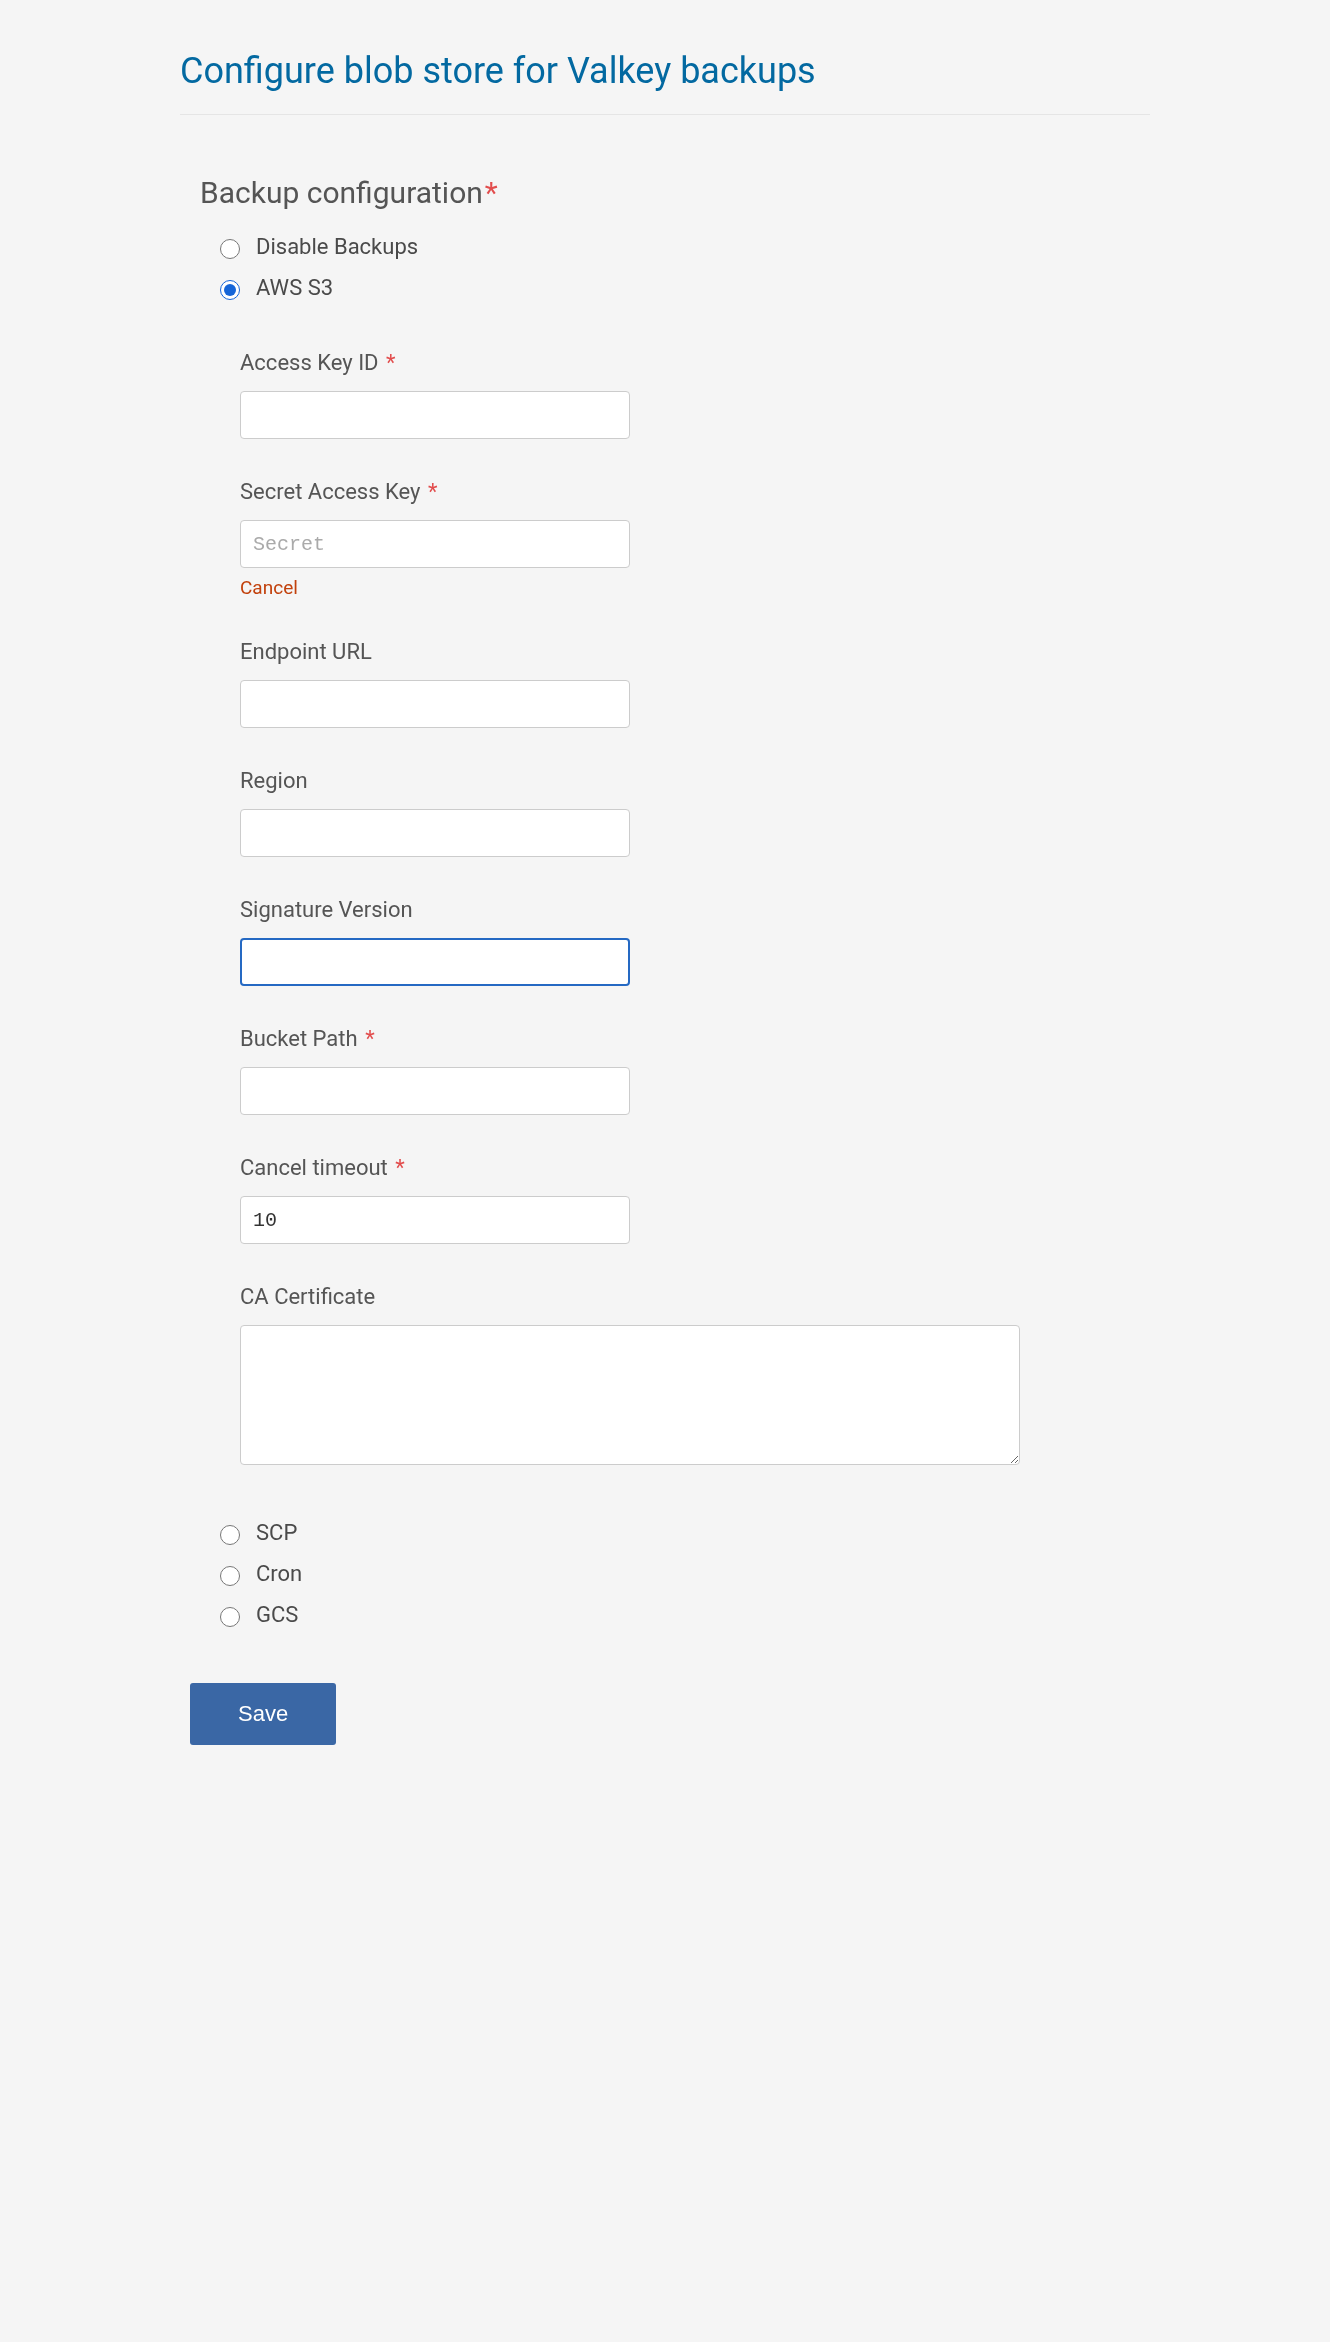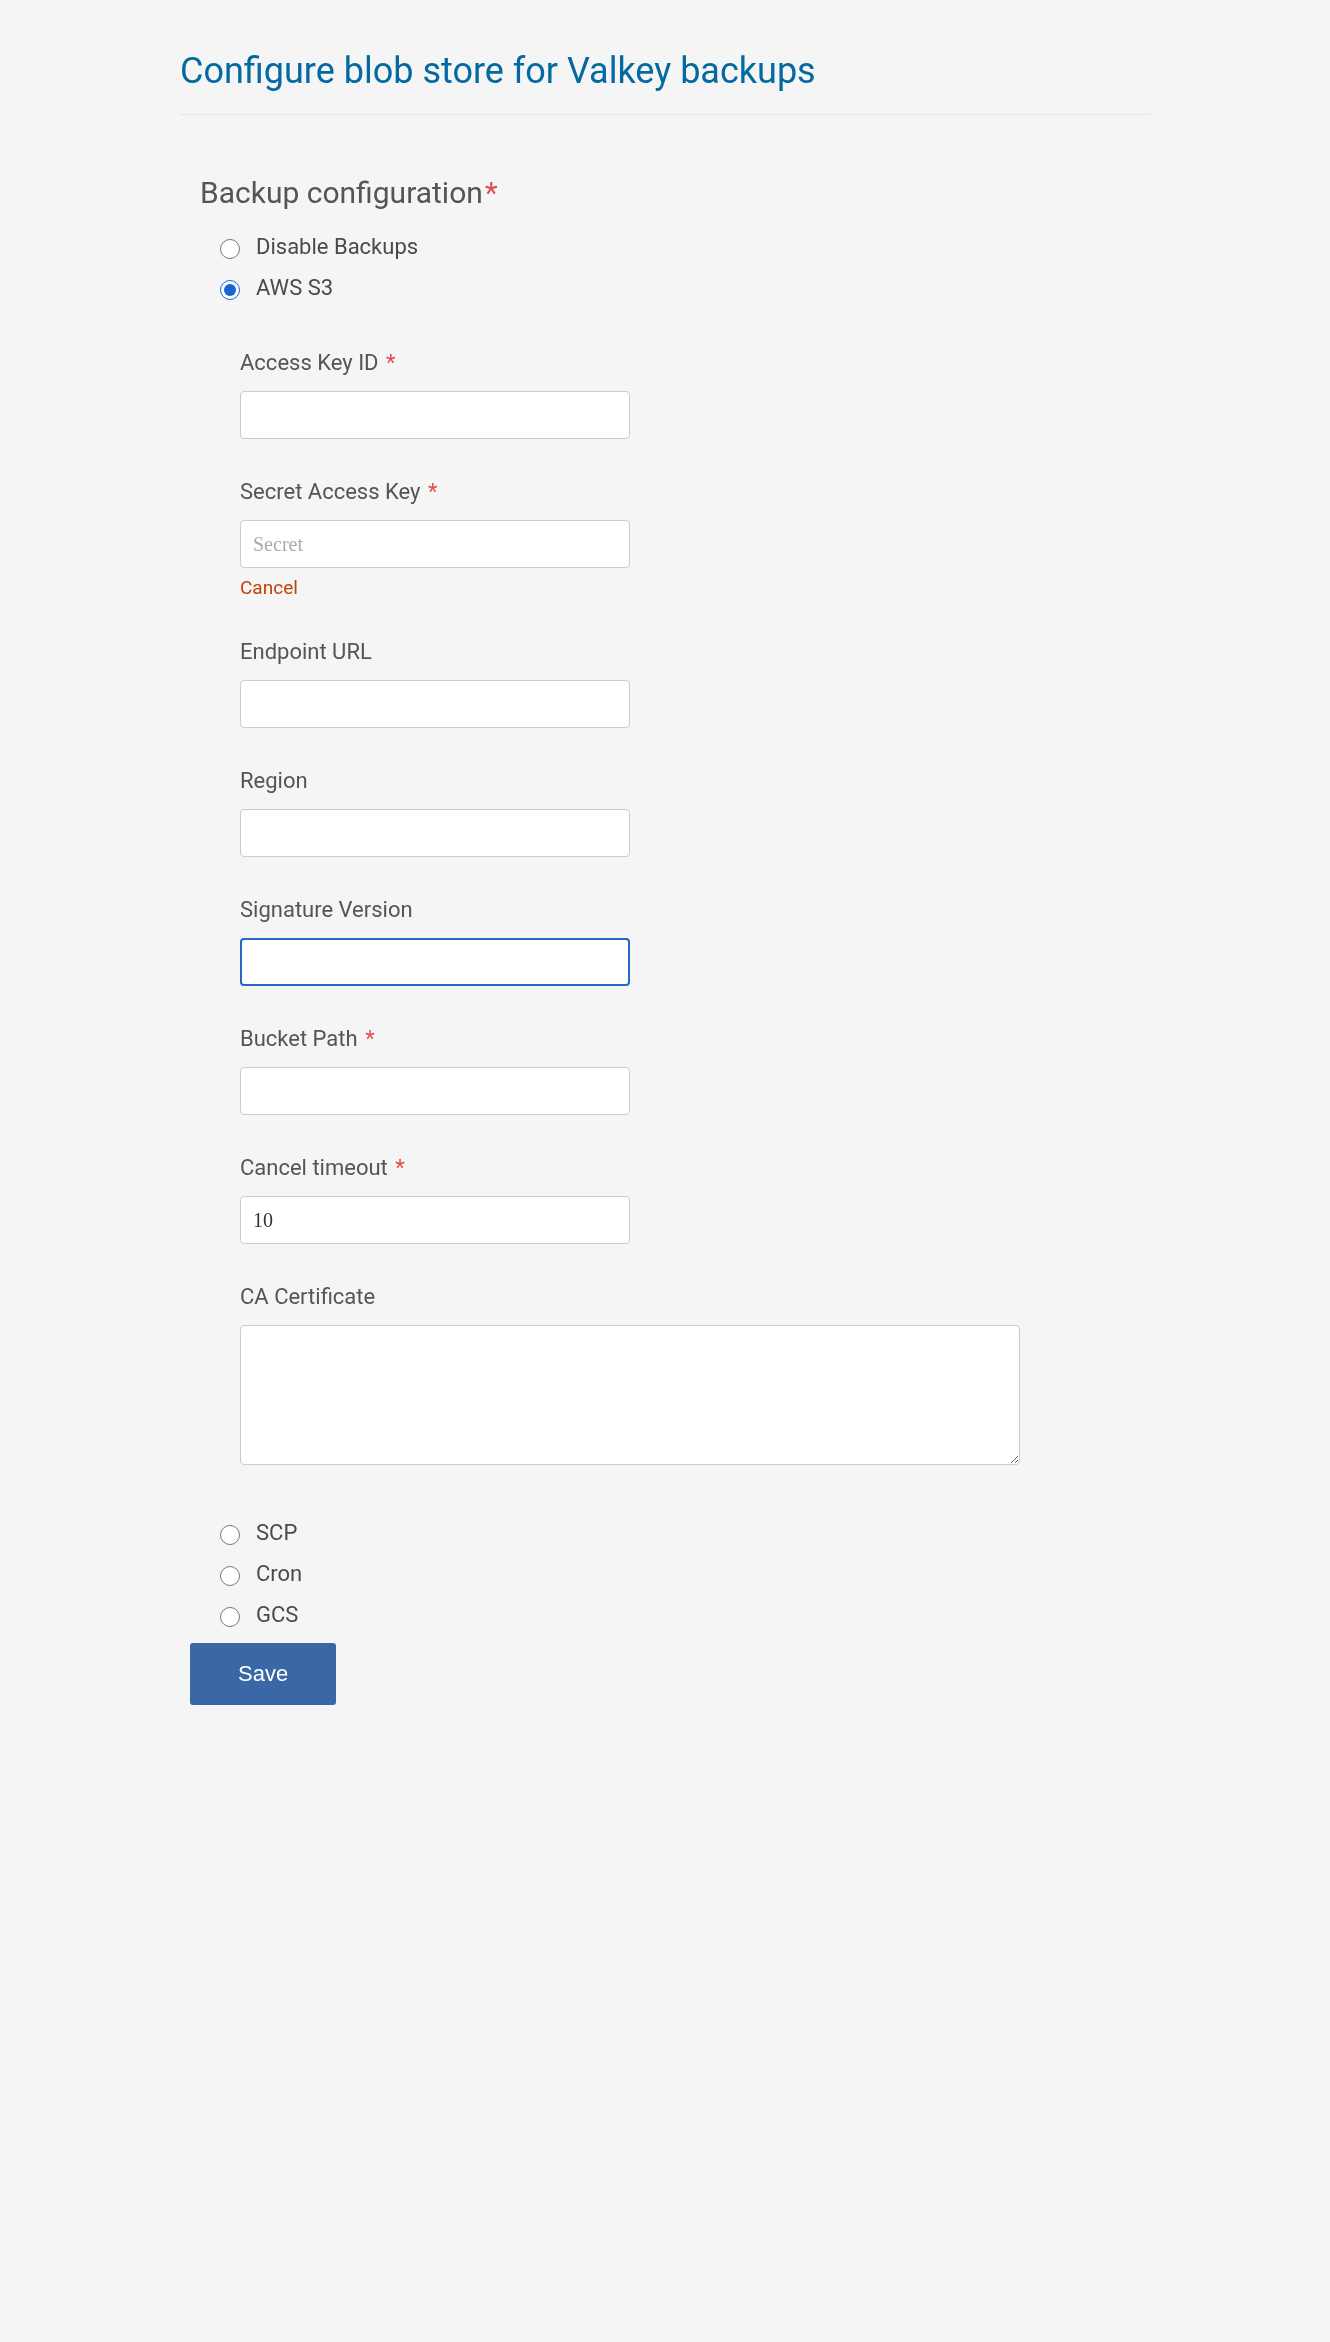--- a/index.html
+++ b/index.html
@@ -71,21 +71,21 @@
       color: #555;
       margin-bottom: 16px;
     }
     .form-input {
       width: 390px;
       height: 48px;
       border: 1px solid #ccc;
       border-radius: 4px;
       padding: 8px 12px;
       font-size: 20px;
-      font-family: Liberation Serif, serif;
+      font-family: Liberation Mono, monospace;
       background: #fff;
       color: #333;
     }
     .form-input::placeholder {
       color: #aaa;
     }
     .form-input.focused {
       border: 2px solid #2569c3;
     }
     .form-input.mono {
@@ -118,20 +118,21 @@
     .save-button {
       display: inline-block;
       background: #3a67a5;
       color: #fff;
       font-size: 22px;
       font-weight: 500;
       padding: 18px 48px;
       border: none;
       border-radius: 3px;
       cursor: pointer;
+      margin-top: 40px;
       margin-left: 10px;
     }
   </style>
 </head>
 <body>
 
 <div class="container">
   <h1 class="page-title">Configure blob store for Valkey backups</h1>
 
   <div class="section-label">

